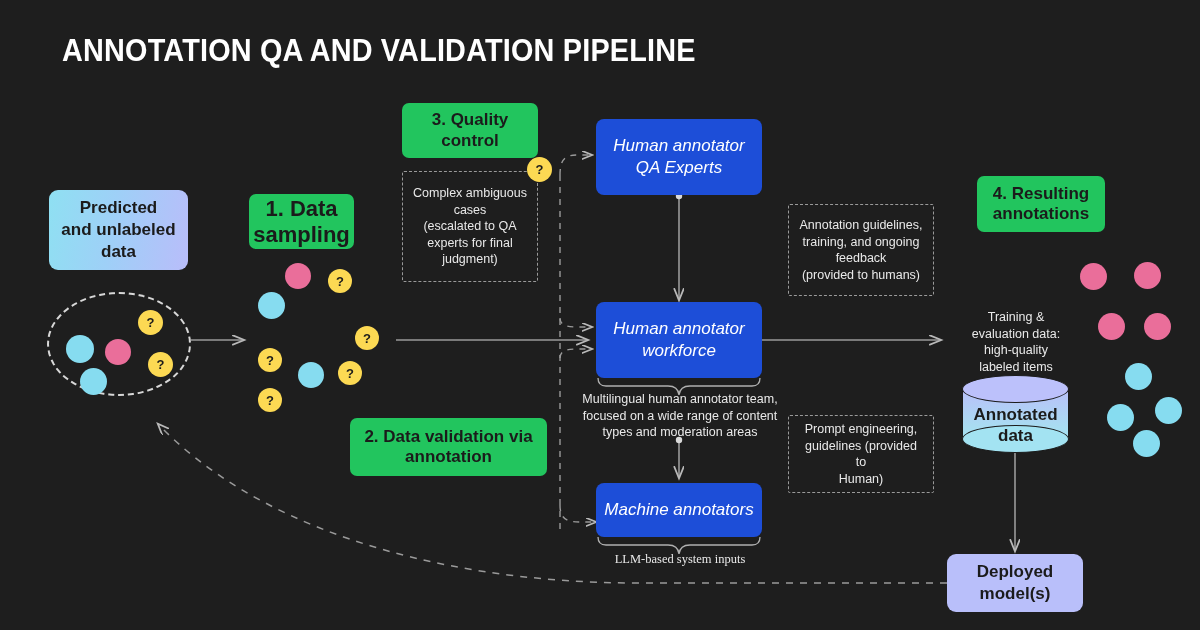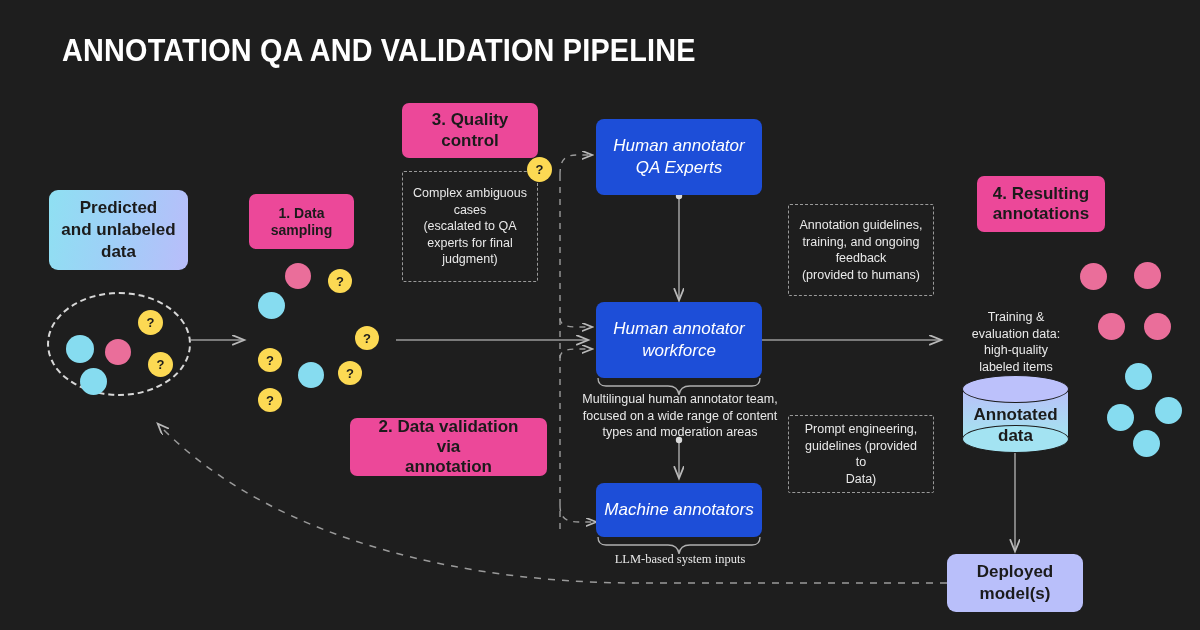--- a/index.html
+++ b/index.html
@@ -20,25 +20,25 @@
     left:62px;top:33px;
     font-size:31px;font-weight:bold;color:#ffffff;
     letter-spacing:.2px;
     font-family:"Liberation Sans", sans-serif;
     transform:scaleX(.93);transform-origin:left center;
     white-space:nowrap;
   }
 
   
   .chip{
-    background:#ec4899;color:#1b1b1b;
+    background:#22c55e;color:#1b1b1b;
     border-radius:7px;
     display:flex;align-items:center;justify-content:center;
     text-align:center;font-weight:bold;line-height:1.18;
-    padding:6px 22px;
+    padding:6px 12px;
   }
 
   
   .gradbox{
     background:linear-gradient(100deg,#8fe0f2 0%,#9ed0f7 45%,#b9bdfa 100%);
     color:#1b1b1b;border-radius:9px;
     display:flex;align-items:center;justify-content:center;
     text-align:center;font-weight:bold;font-size:17px;line-height:1.3;
   }
 
@@ -164,21 +164,21 @@
   </div>
 
   <div class="node dcircle" style="left:47px;top:292px;width:144px;height:104px;"></div>
 
   <div class="dot" style="left:66px;top:335px;width:28px;height:28px;background:#86dcf0;"></div>
   <div class="dot" style="left:105px;top:339px;width:26px;height:26px;background:#ea6e9a;"></div>
   <div class="dot" style="left:80px;top:368px;width:27px;height:27px;background:#86dcf0;"></div>
   <div class="dot q" style="left:138px;top:310px;width:25px;height:25px;background:#fcd953;">?</div>
   <div class="dot q" style="left:148px;top:352px;width:25px;height:25px;background:#fcd953;">?</div>
 
-  <div class="node chip" style="left:249px;top:194px;width:105px;height:55px;font-size:14px;">
+  <div class="node chip" style="left:249px;top:194px;width:105px;height:55px;font-size:22px;">
     <div>
       <div>1. Data</div>
       <div>sampling</div>
     </div>
   </div>
 
   <div class="dot" style="left:285px;top:263px;width:26px;height:26px;background:#ea6e9a;"></div>
   <div class="dot q" style="left:328px;top:269px;width:24px;height:24px;background:#fcd953;">?</div>
   <div class="dot" style="left:258px;top:292px;width:27px;height:27px;background:#86dcf0;"></div>
   <div class="dot q" style="left:355px;top:326px;width:24px;height:24px;background:#fcd953;">?</div>
@@ -246,21 +246,21 @@
       <div>training, and ongoing</div>
       <div>feedback</div>
       <div>(provided to humans)</div>
     </div>
   </div>
 
   <div class="node notebox" style="left:788px;top:415px;width:146px;height:78px;">
     <div>
       <div>Prompt engineering,</div>
       <div>guidelines (provided to</div>
-      <div>Data)</div>
+      <div>Human)</div>
     </div>
   </div>
 
   <div class="node chip" style="left:977px;top:176px;width:128px;height:56px;font-size:17px;">
     <div>
       <div>4. Resulting</div>
       <div>annotations</div>
     </div>
   </div>
 

